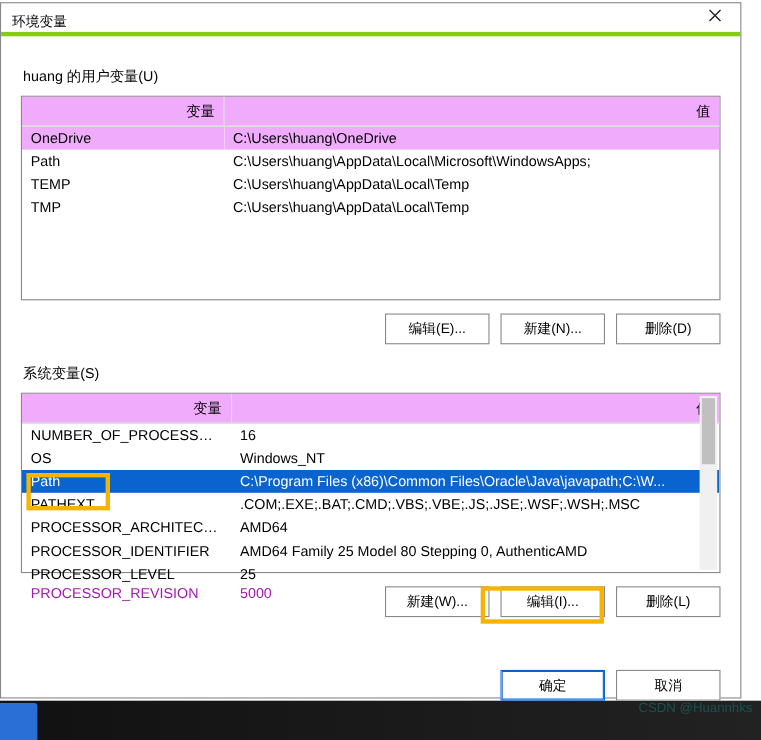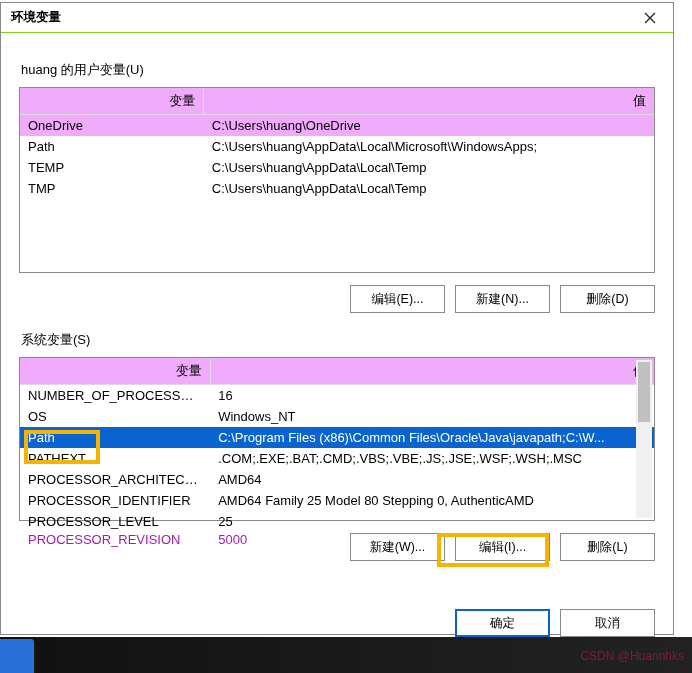--- a/index.html
+++ b/index.html
@@ -1,19 +1,19 @@
 <!DOCTYPE html>
 <html><head>
 <meta charset="utf-8">
 <style>
   * { box-sizing: border-box; }
   html, body { margin: 0; padding: 0; font-family: "Microsoft YaHei", "Segoe UI", sans-serif; font-size: 13px; background: #fff; }
   .dim { width: 692px; height: 673px; position: relative; overflow: hidden; }
   .dialog { position: absolute; top: 2px; left: 0; right: 18px; bottom: 38px; border: 1px solid #888; background: #fff; }
-  .titlebar { height: 30px; display: flex; align-items: center; justify-content: space-between; padding-left: 10px; border-bottom: 1px solid #84cc16; font-weight: bold; }
+  .titlebar { height: 30px; display: flex; align-items: flex-end; justify-content: space-between; padding-left: 10px; border-bottom: 4px solid #84cc16; }
   .titlebar .title { font-size: 12.5px; }
   .titlebar .close { width: 46px; height: 30px; display: flex; align-items: center; justify-content: center; cursor: pointer; }
   .titlebar .close svg { width: 12px; height: 12px; }
   .body { padding: 10px 18px 12px 18px; }
   .section-label { margin: 18px 0 8px 2px; font-size: 13px; }
   .table-wrap { border: 1px solid #888; position: relative; }
   .tbl { width: 100%; border-collapse: collapse; table-layout: fixed; }
   .tbl th { text-align: right; font-weight: 400; background: #f0abfc; border-bottom: 1px solid #dcdcdc; padding: 4px 8px; }
   .tbl th:first-child { border-right: 1px solid #dcdcdc; }
   .tbl td { padding: 3px 8px; white-space: nowrap; overflow: hidden; text-overflow: ellipsis; }
@@ -34,21 +34,21 @@
   .confirm-row .btn { min-width: 95px; margin-top: 20px; }
   .btn-ok { border: 1px solid #0a64d0; box-shadow: inset 0 0 0 1px #0a64d0; }
   
   .hilite { position: absolute; border: 4px solid #f6b400; pointer-events: none; }
   .hilite-path { top: 72px; left: 4px; width: 76px; height: 34px; }
   .hilite-edit { bottom: -42px; right: 112px; width: 112px; height: 34px; }
   .sys-container { position: relative; }
   
   .trunc td { color: #a21caf; padding-top: 0; padding-bottom: 0; height: 10px; overflow: hidden; }
   
-  .wm { position: absolute; right: 8px; bottom: 10px; color: #be185d; font-size: 12px; opacity: 0.6; text-align: center; }
+  .wm { position: absolute; right: 8px; bottom: 23px; color: #0f766e; font-size: 12px; opacity: 0.6; text-align: center; }
   
   .desk { position: absolute; left: 0; right: 0; bottom: 0; height: 36px; background: linear-gradient(90deg,#111,#222); }
   .desk::before { content:""; position:absolute; left:0; bottom:0; width:34px; height:34px; background:#2a6fd6; border-top-right-radius:3px; }
 </style>
 </head>
 <body>
 <div class="dim">
 
 <div class="desk"></div>
 

